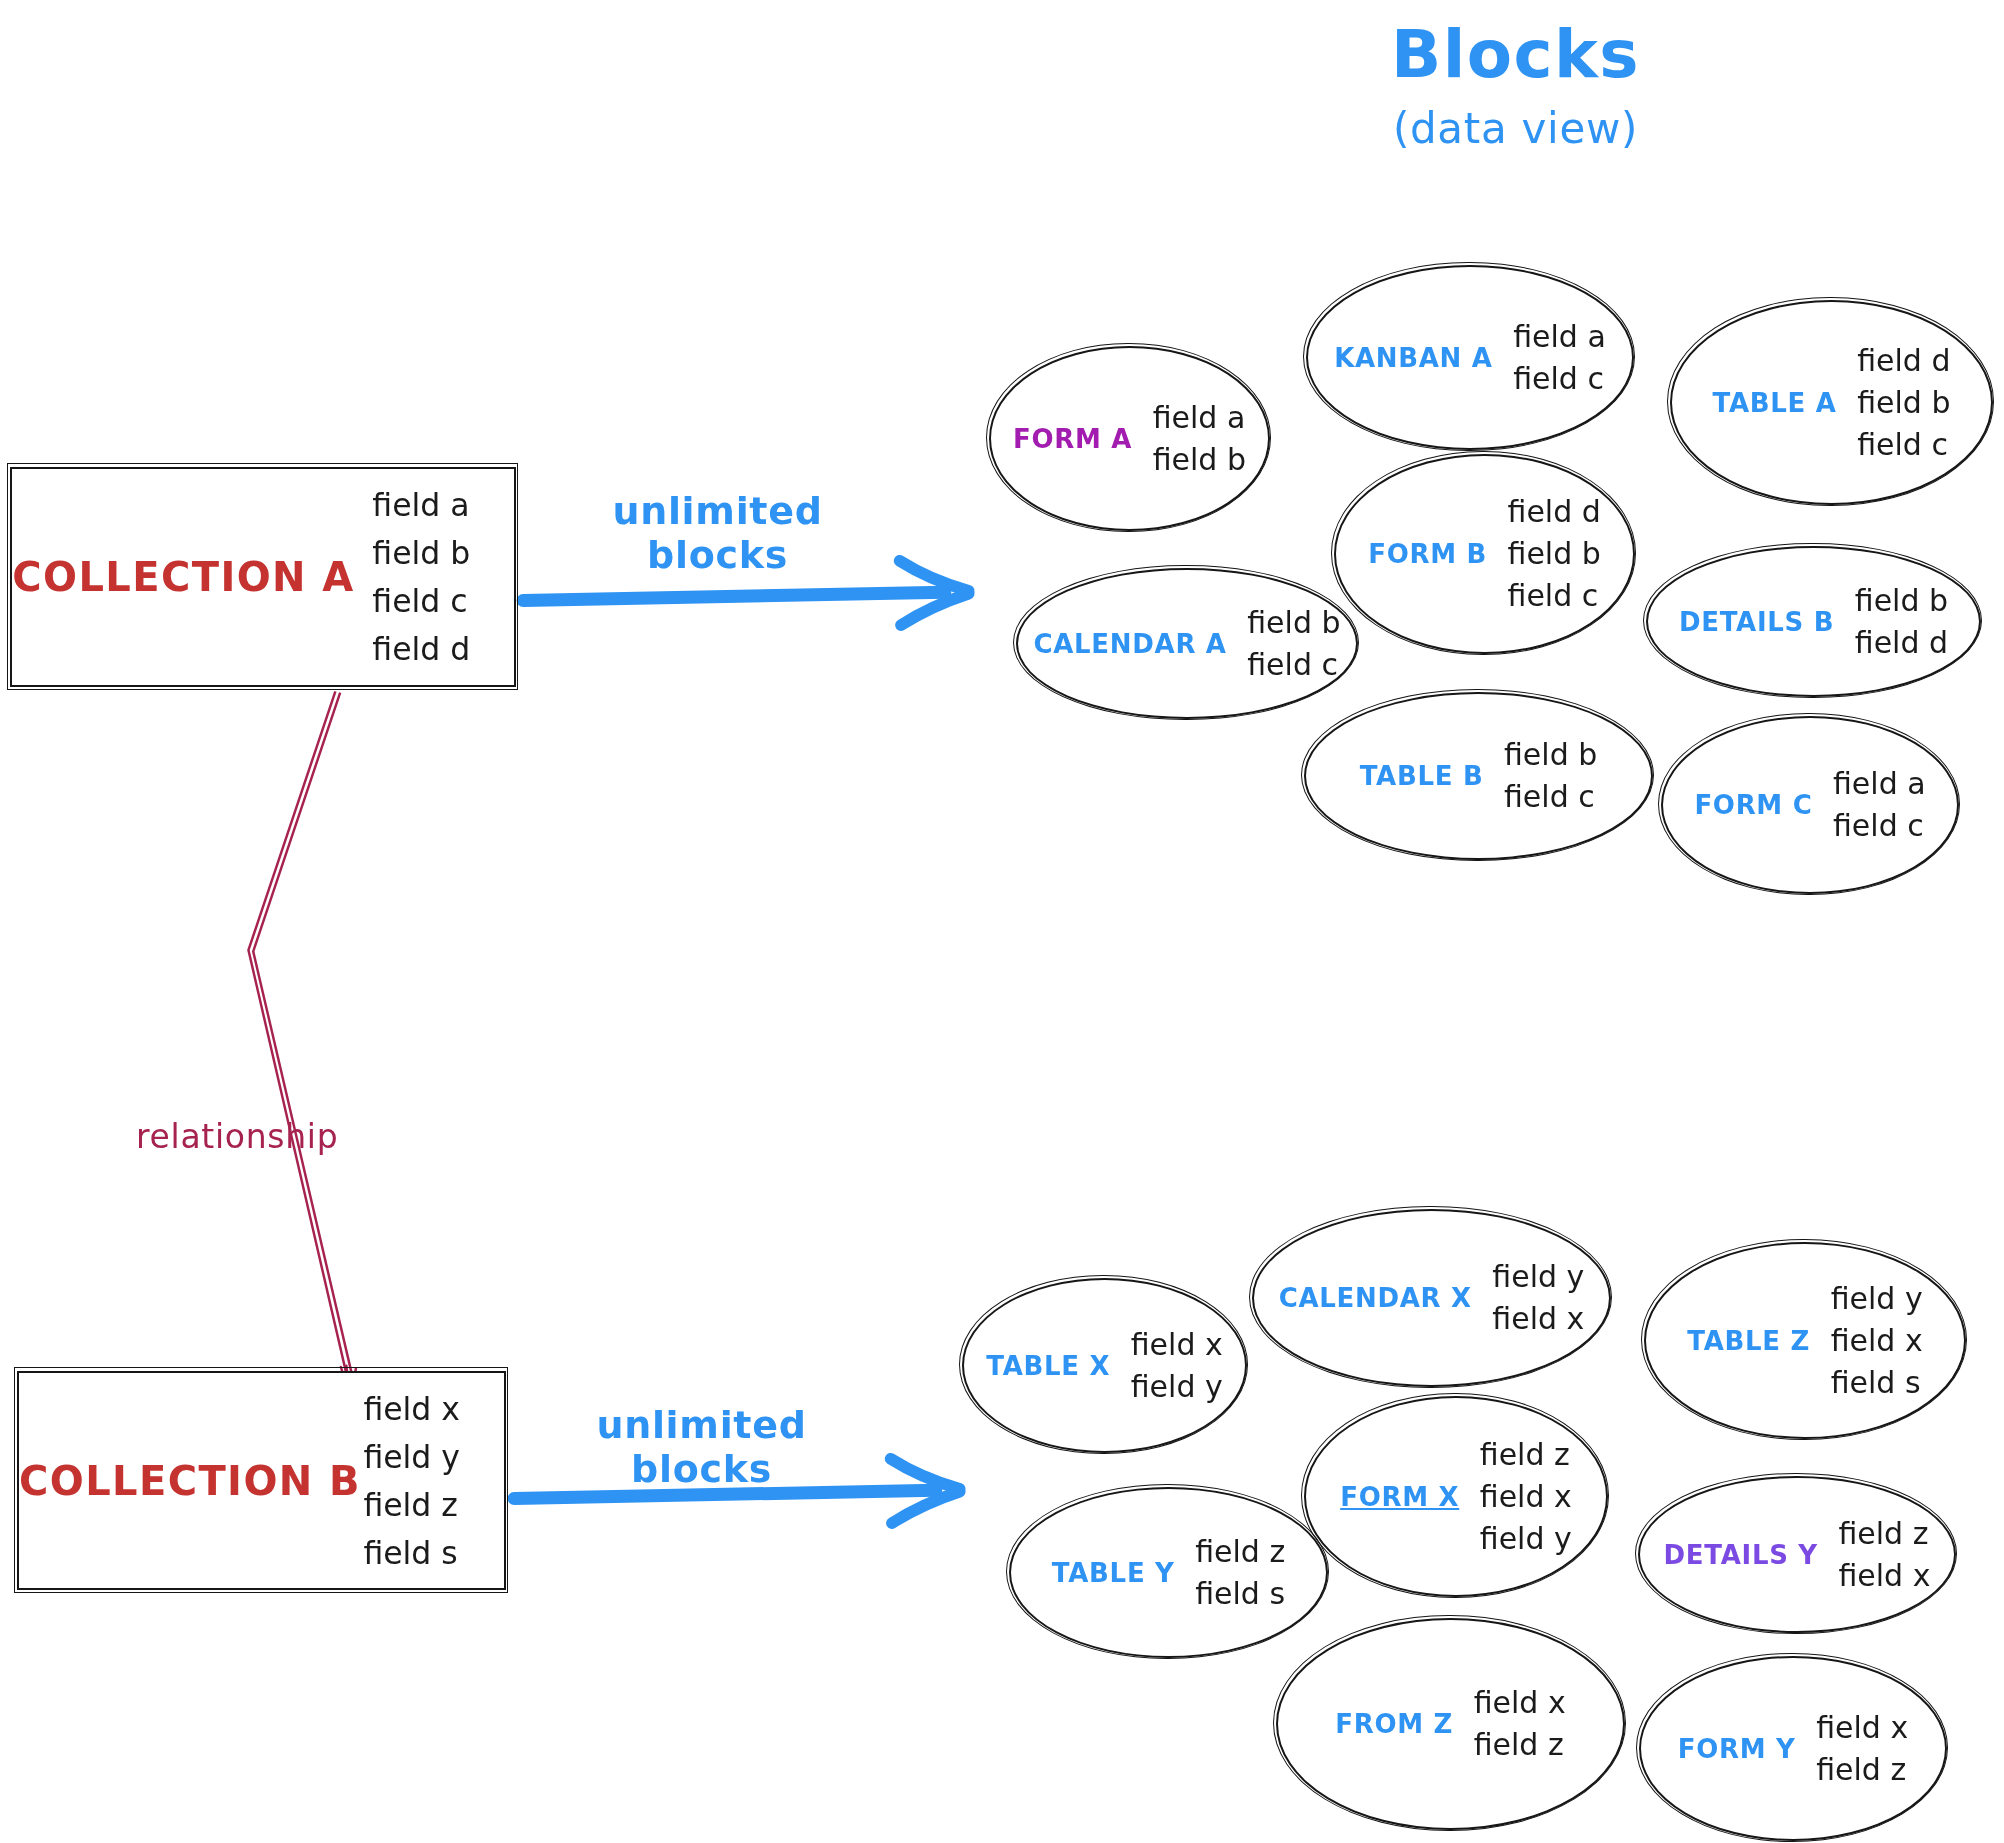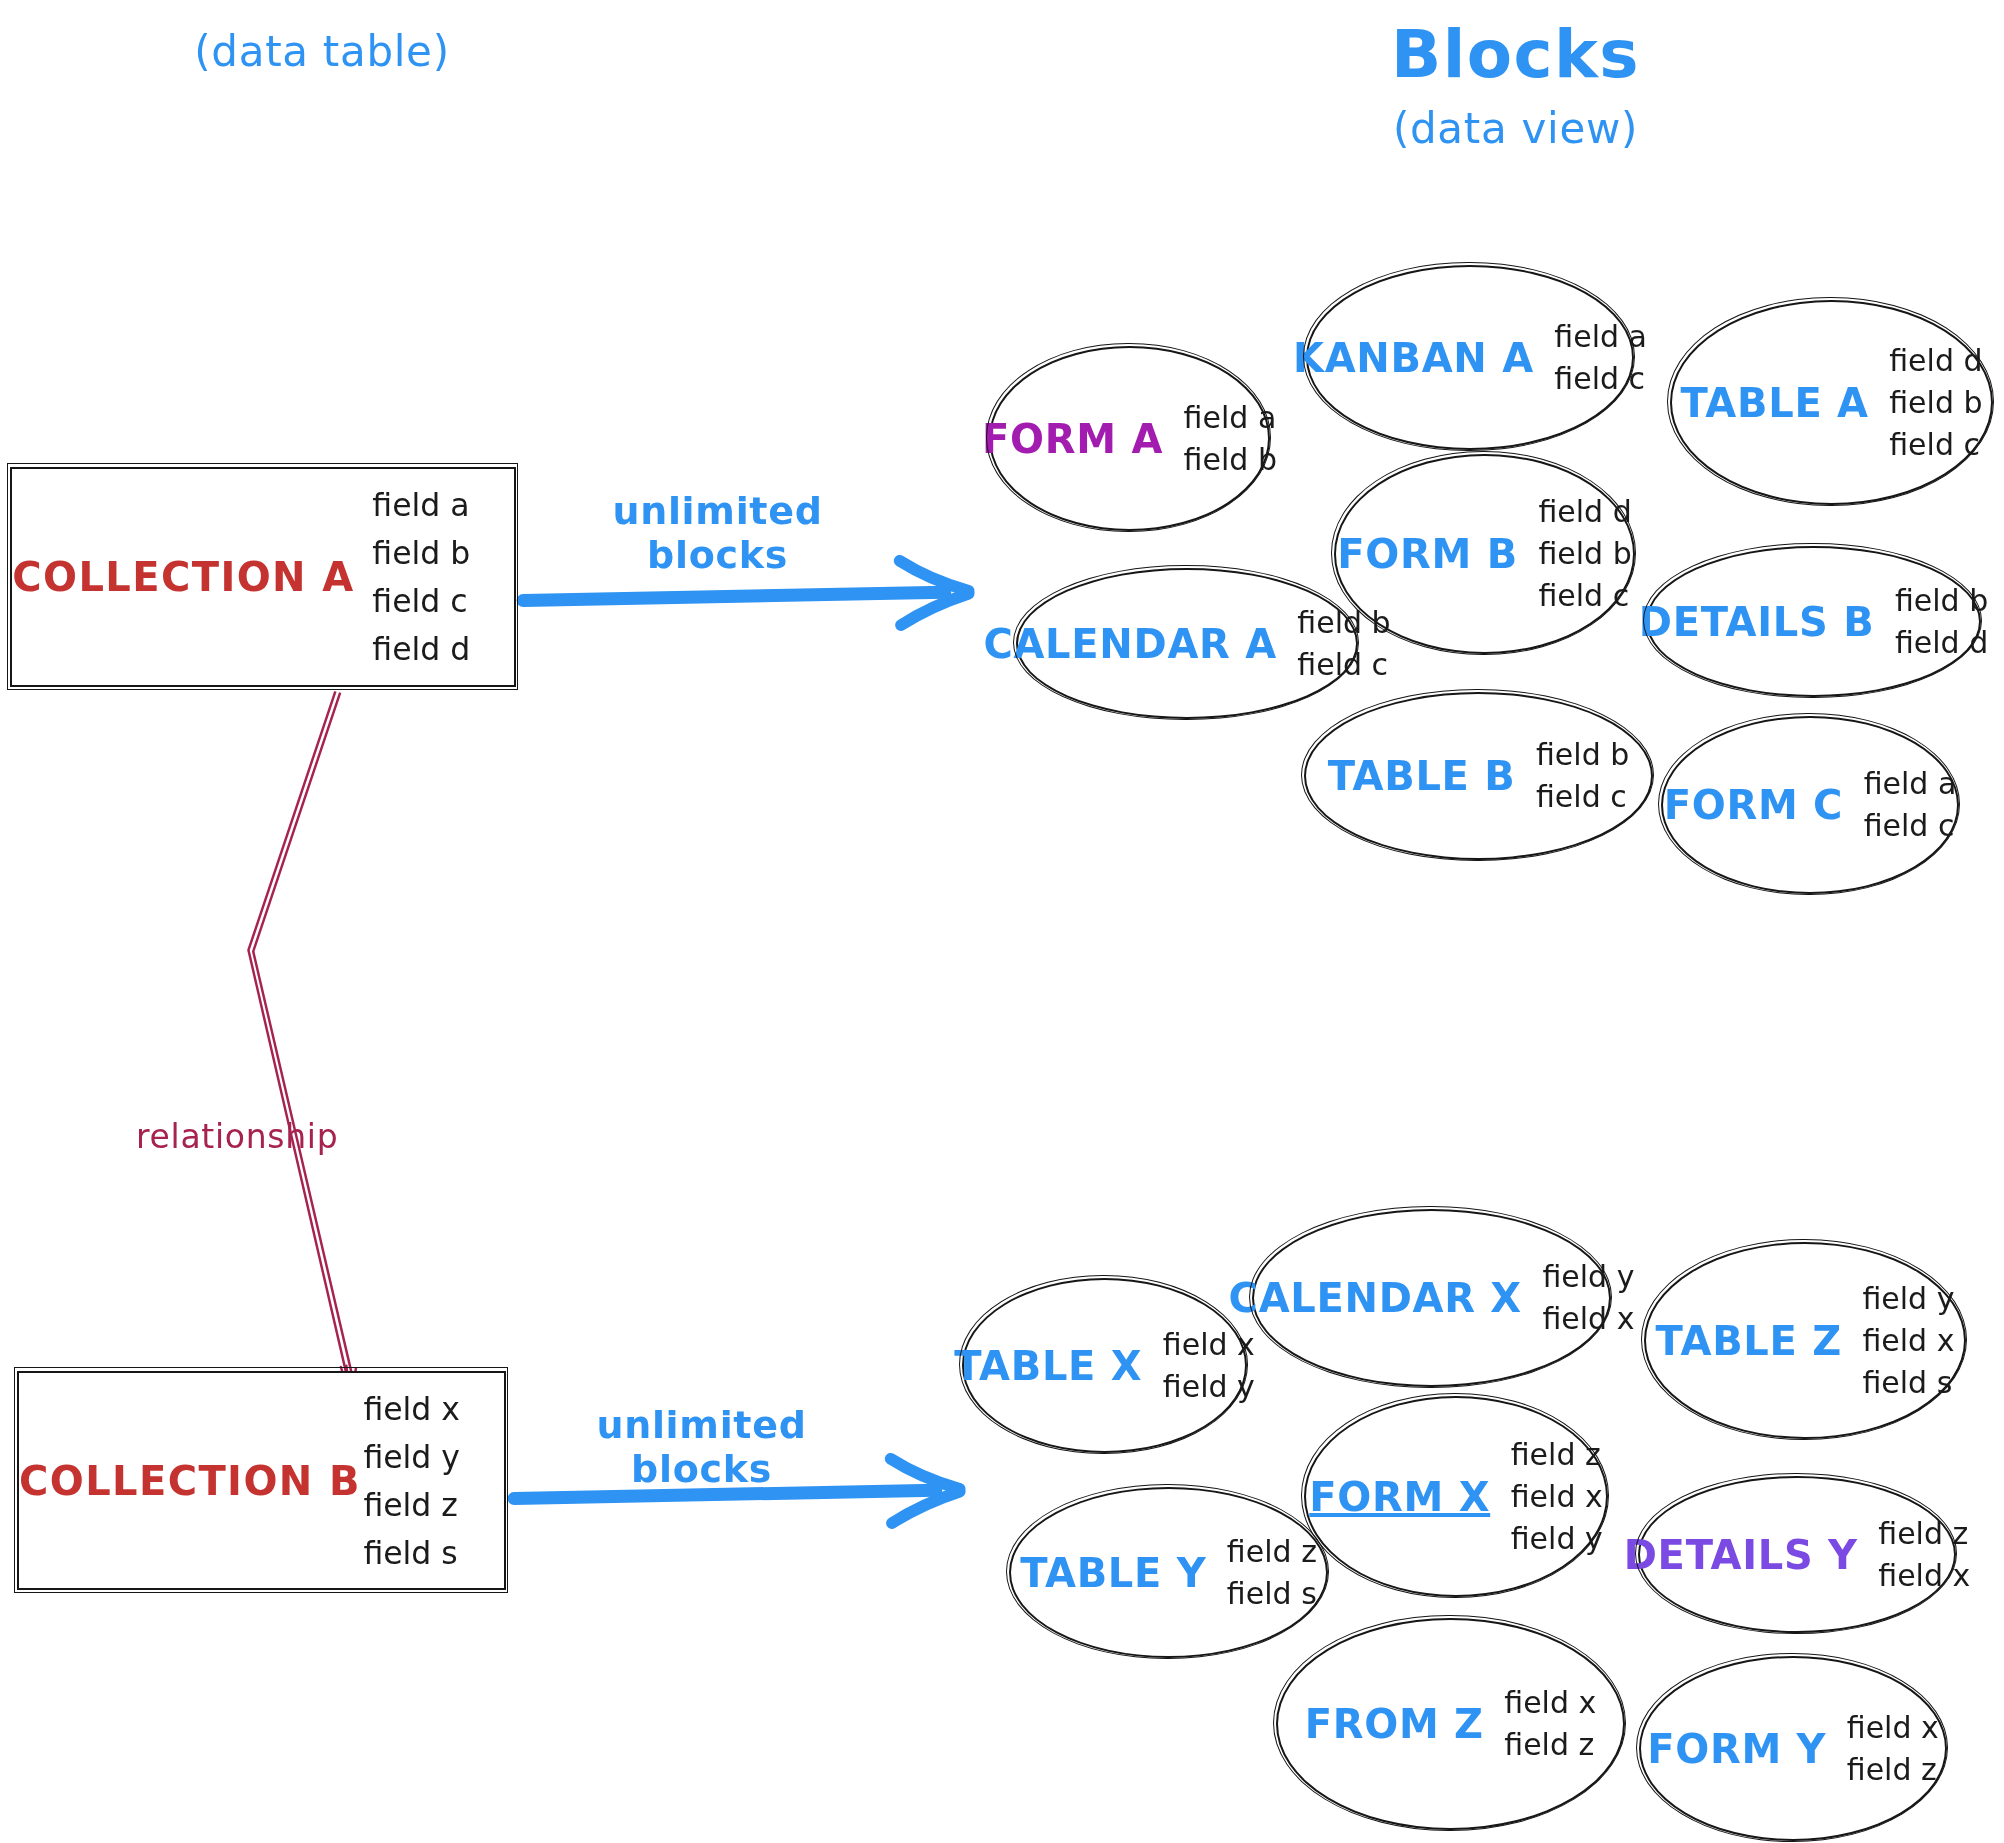--- a/index.html
+++ b/index.html
@@ -42,30 +42,29 @@
   
   .block-ellipse{
     position:absolute;box-sizing:border-box;background:#fff;
     border:2.4px solid #161616;border-radius:50%;
     display:flex;align-items:center;justify-content:center;gap:20.5px;
   }
   .block-ellipse::after{
     content:"";position:absolute;inset:-5.5px -2.7px -3.4px -4.8px;
     border:1.5px solid #161616;border-radius:50%;pointer-events:none;
   }
-  .block-label{font-size:40px;font-weight:700;letter-spacing:0.7px;white-space:nowrap;}
+  .block-label{font-size:26px;font-weight:700;letter-spacing:0.7px;white-space:nowrap;}
   .block-fields{font-size:30px;line-height:42px;color:#1b1b1b;white-space:nowrap;text-align:left;}
 </style>
 </head>
 <body>
 
 <div id="canvas">
 
   <div class="col-title" style="left:96px;top:16.4px;width:452px;">
-    <div class="title-sub" style="color: rgb(46, 147, 242);">(data table)</div>
   </div>
   <div class="col-title" style="left:1310px;top:16.4px;width:411px;">
     <div class="title-main" style="color: rgb(46, 147, 242);">Blocks</div>
     <div class="title-sub" style="color: rgb(46, 147, 242);">(data view)</div>
   </div>
 
   <svg class="rel-svg" style="left:219px;top:681px;" width="178" height="736" viewBox="0 0 260 1075">
     <polyline points="170,15 43,393 193,1042" fill="none" stroke="#A7234F" stroke-width="3.6"></polyline>
     <polyline points="177,17 50,395 200,1038" fill="none" stroke="#A7234F" stroke-width="3.6"></polyline>
     <path d="M178,1002 L191,1044 M191,1044 L186,1000 M200,1004 L193,1044" fill="none" stroke="#A7234F" stroke-width="3.6" stroke-linecap="round"></path>

